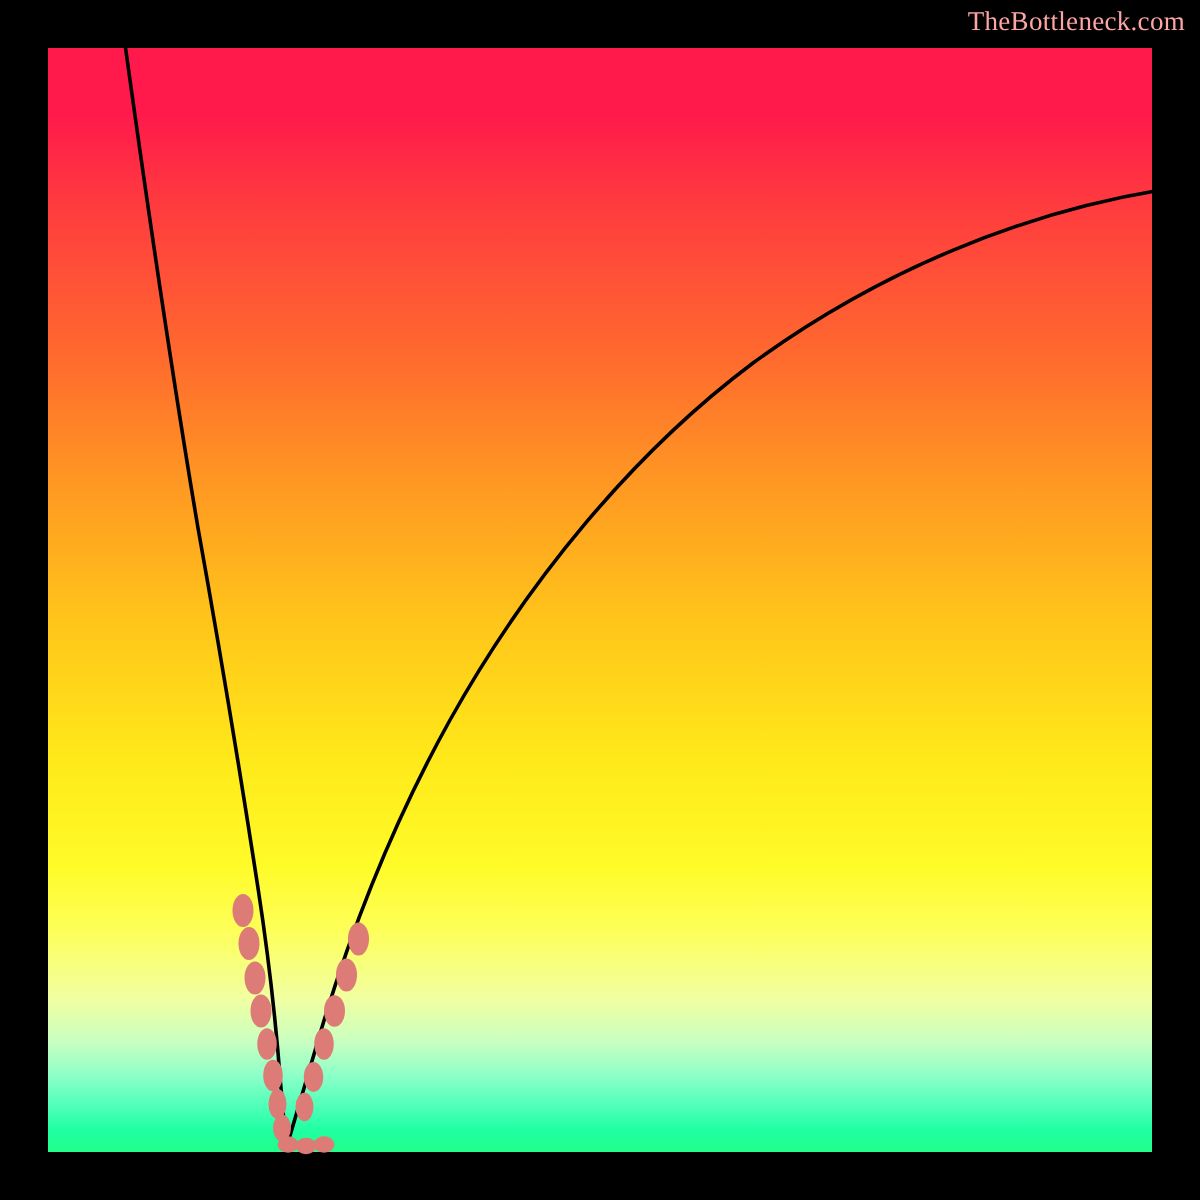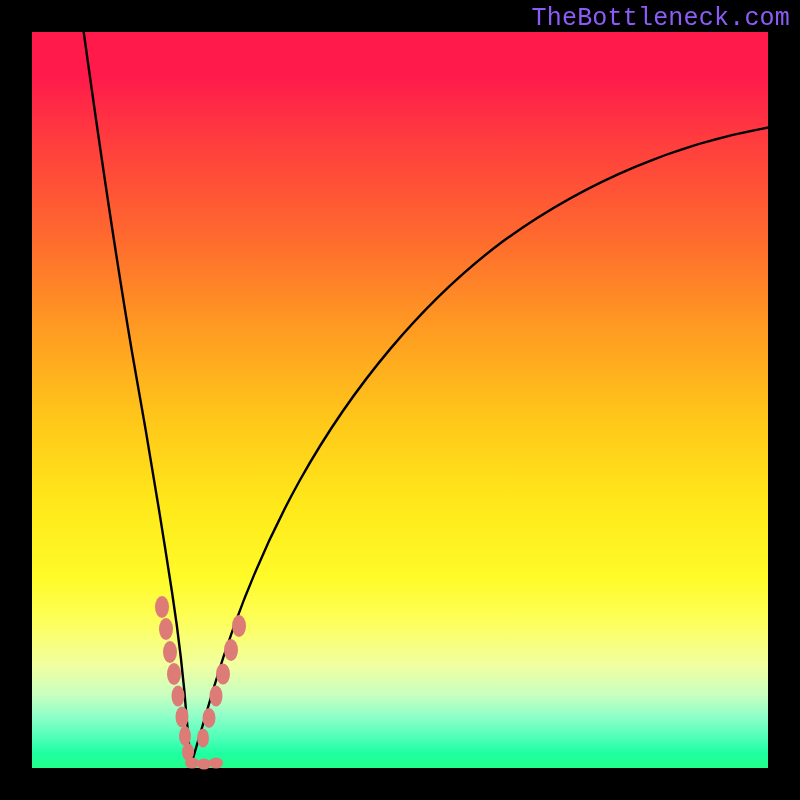--- a/index.html
+++ b/index.html
@@ -47,23 +47,23 @@
     left: 0;
     top: 0;
     width: 736px;
     height: 736px;
     overflow: visible;
   }
   .attribution {
     position: absolute;
     top: 4px;
     right: 10px;
-    font-family: Liberation Mono, monospace;
-    font-size: 25px;
-    color: #8b5cf6;
+    font-family: Liberation Serif, serif;
+    font-size: 18px;
+    color: #fca5a5;
     letter-spacing: 0.2px;
   }
 </style>
 </head>
 <body>
 
 <div class="frame">
   <div class="plot-area">
     <svg class="curves" viewBox="0 0 736 736" preserveAspectRatio="none">
       <path fill="none" stroke="#000" stroke-width="2.4" d="M 51 -5

